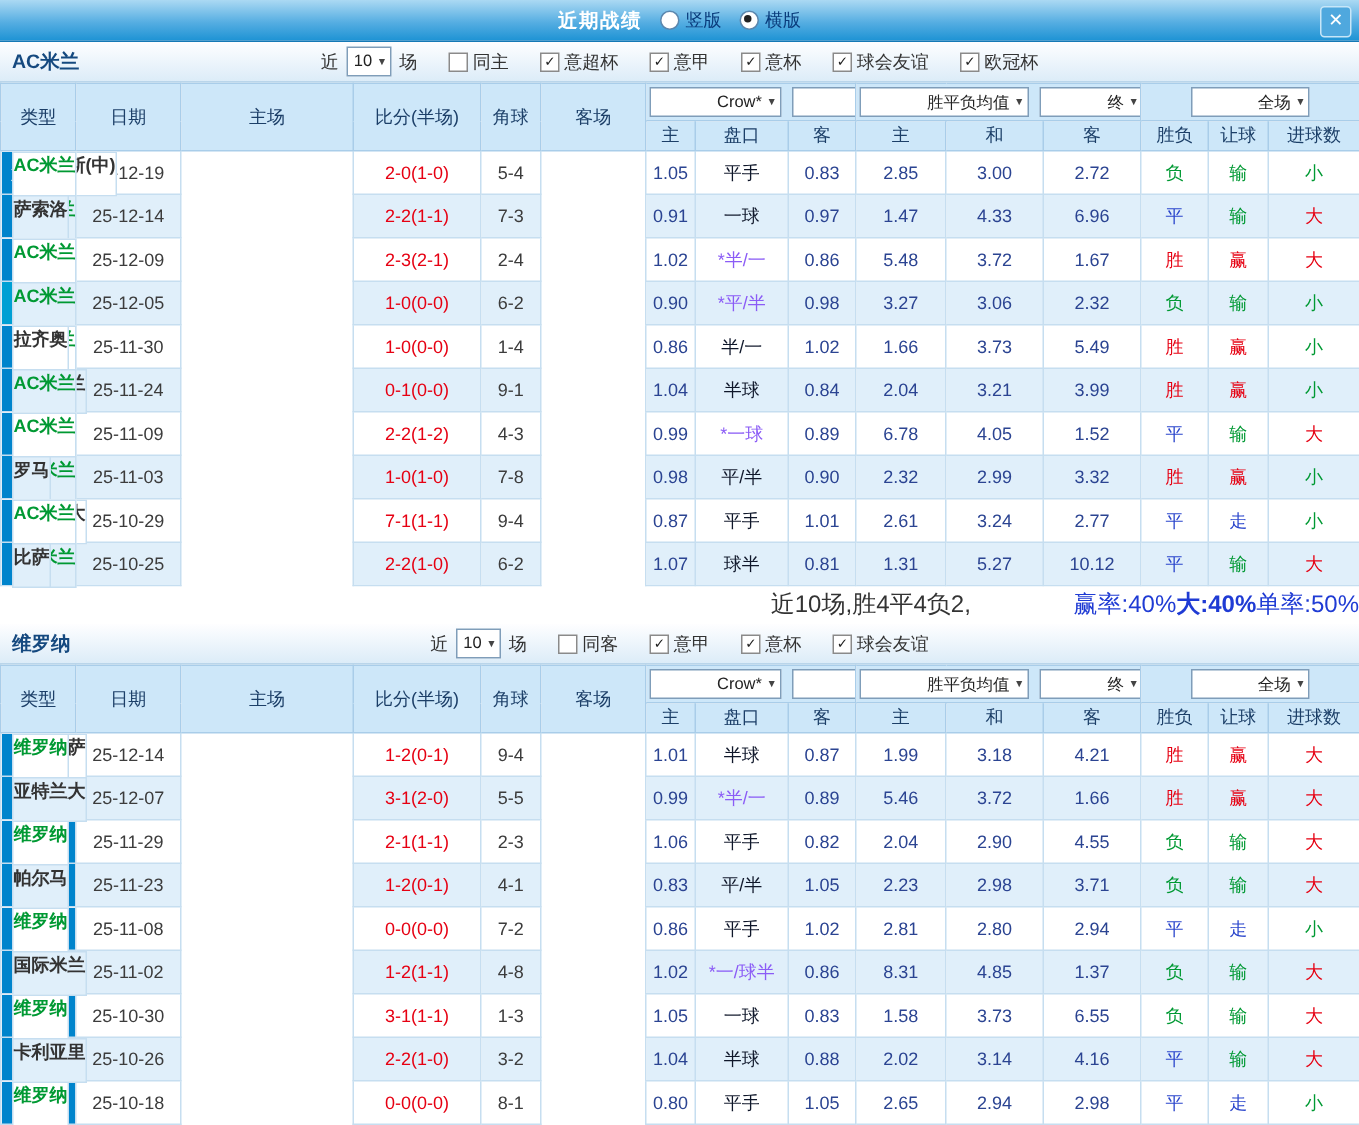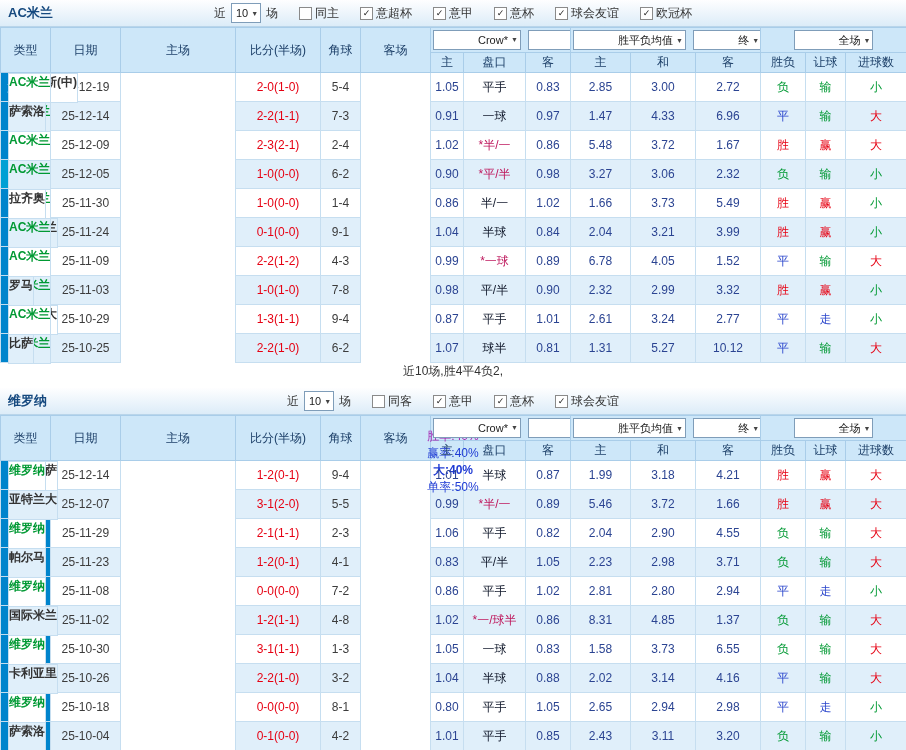--- a/index.html
+++ b/index.html
@@ -31,30 +31,42 @@
   .grp .select{margin:0 2px;padding-left:44px;}
   .grid td{border:1px solid #c6def0;text-align:center;height:28px;padding:0;font-size:12px;color:#3c3c3c;
            white-space:nowrap;overflow:hidden;background:#fff;}
   tr.alt td{background:#e0effa;}
   td.type{color:#fff;}
   td.score{color:#e60012;}
   td.num{color:#2b4492;}
   td.team{color:#333;cursor:pointer;}
   td.team.focus{color:#009933;}
   td.hcap{color:#0f172a;}
-  td.hcap.red{color:#be185d;}
+  td.hcap.red{color:#8b5cf6;}
   td.red{color:#e60012;}
   td.green{color:#009933;}
   td.blue{color:#2b46cc;}
-  .summary{height:25px;display:flex;align-items:center;justify-content:space-between;font-size:12px;background:#fff;flex-direction:column;}
+  .summary{height:25px;display:flex;align-items:center;justify-content:flex-end;font-size:16px;background:#fff;}
 </style>
 </head>
 <body>
 
 <div class="window">
+  <div class="titlebar">
+    <span class="title">近期战绩</span>
+    <label class="radio-item">
+      <span class="radio"></span>
+      <span>竖版</span>
+    </label>
+    <label class="radio-item">
+      <span class="radio sel"></span>
+      <span>横版</span>
+    </label>
+    <span class="close">✕</span>
+  </div>
   <div id="sections">
   <div class="section">
     <div class="teambar">
       <span class="team">AC米兰</span>
       <div class="controls">
         <span class="near">近</span>
         <span class="select count">
               <span class="val">10</span>
               <i class="arr">▼</i>
             </span>
@@ -286,21 +298,21 @@
               <td class="num">2.99</td>
               <td class="num">3.32</td>
               <td class="red">胜</td>
               <td class="red">赢</td>
               <td class="green">小</td>
             </tr>
             <tr>
               <td class="type" style="background: rgb(0, 132, 204);">意甲</td>
               <td class="date">25-10-29</td>
               <td class="team">亚特兰大</td>
-              <td class="score">1-3(1-1)</td>
+              <td class="score">7-1(1-1)</td>
               <td class="corner">9-4</td>
               <td class="team focus">AC米兰</td>
               <td class="num">0.87</td>
               <td class="hcap">平手</td>
               <td class="num">1.01</td>
               <td class="num">2.61</td>
               <td class="num">3.24</td>
               <td class="num">2.77</td>
               <td class="blue">平</td>
               <td class="blue">走</td>

